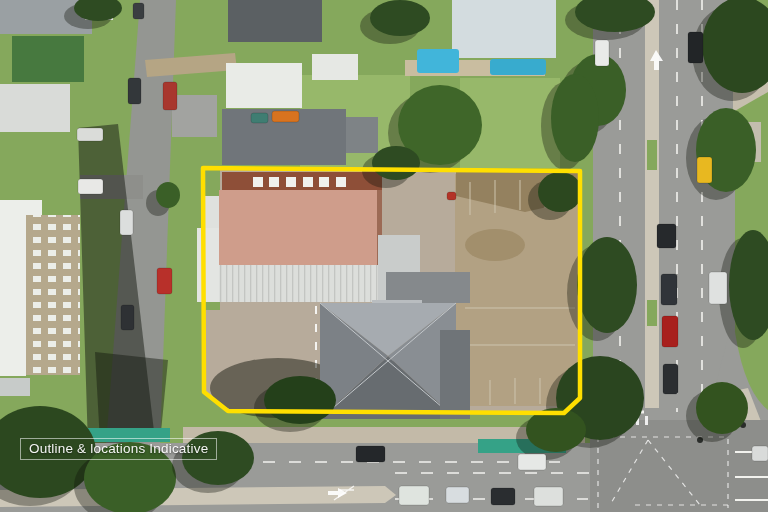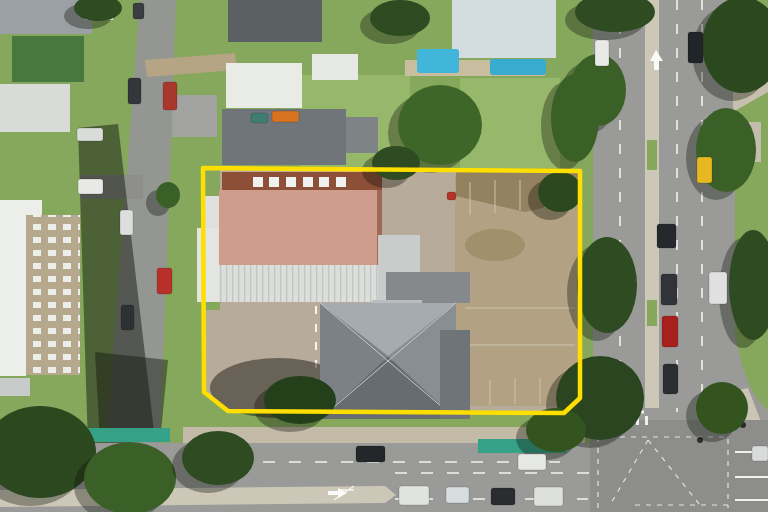--- a/index.html
+++ b/index.html
@@ -240,13 +240,14 @@
         <rect x="399" y="486" width="30" height="19" rx="2.5" fill="#dfe4df" stroke="rgba(0,0,0,.25)" stroke-width=".6"></rect>
         <rect x="446" y="487" width="23" height="16" rx="2.5" fill="#d8dde0" stroke="rgba(0,0,0,.25)" stroke-width=".6"></rect>
         <rect x="491" y="488" width="24" height="17" rx="2.5" fill="#2a2d30" stroke="rgba(0,0,0,.25)" stroke-width=".6"></rect>
         <rect x="534" y="487" width="29" height="19" rx="2.5" fill="#dde0dd" stroke="rgba(0,0,0,.25)" stroke-width=".6"></rect>
         <rect x="752" y="446" width="16" height="15" rx="2.5" fill="#d9dbda" stroke="rgba(0,0,0,.25)" stroke-width=".6"></rect>
       </g>
 
   <polygon class="outline" points="203,168 580,171 580,398 564,413 228,411 204,392"></polygon>
 </svg>
 
+<div class="watermark">Outline &amp; locations Indicative</div>
 </div>
 
 </body></html>

